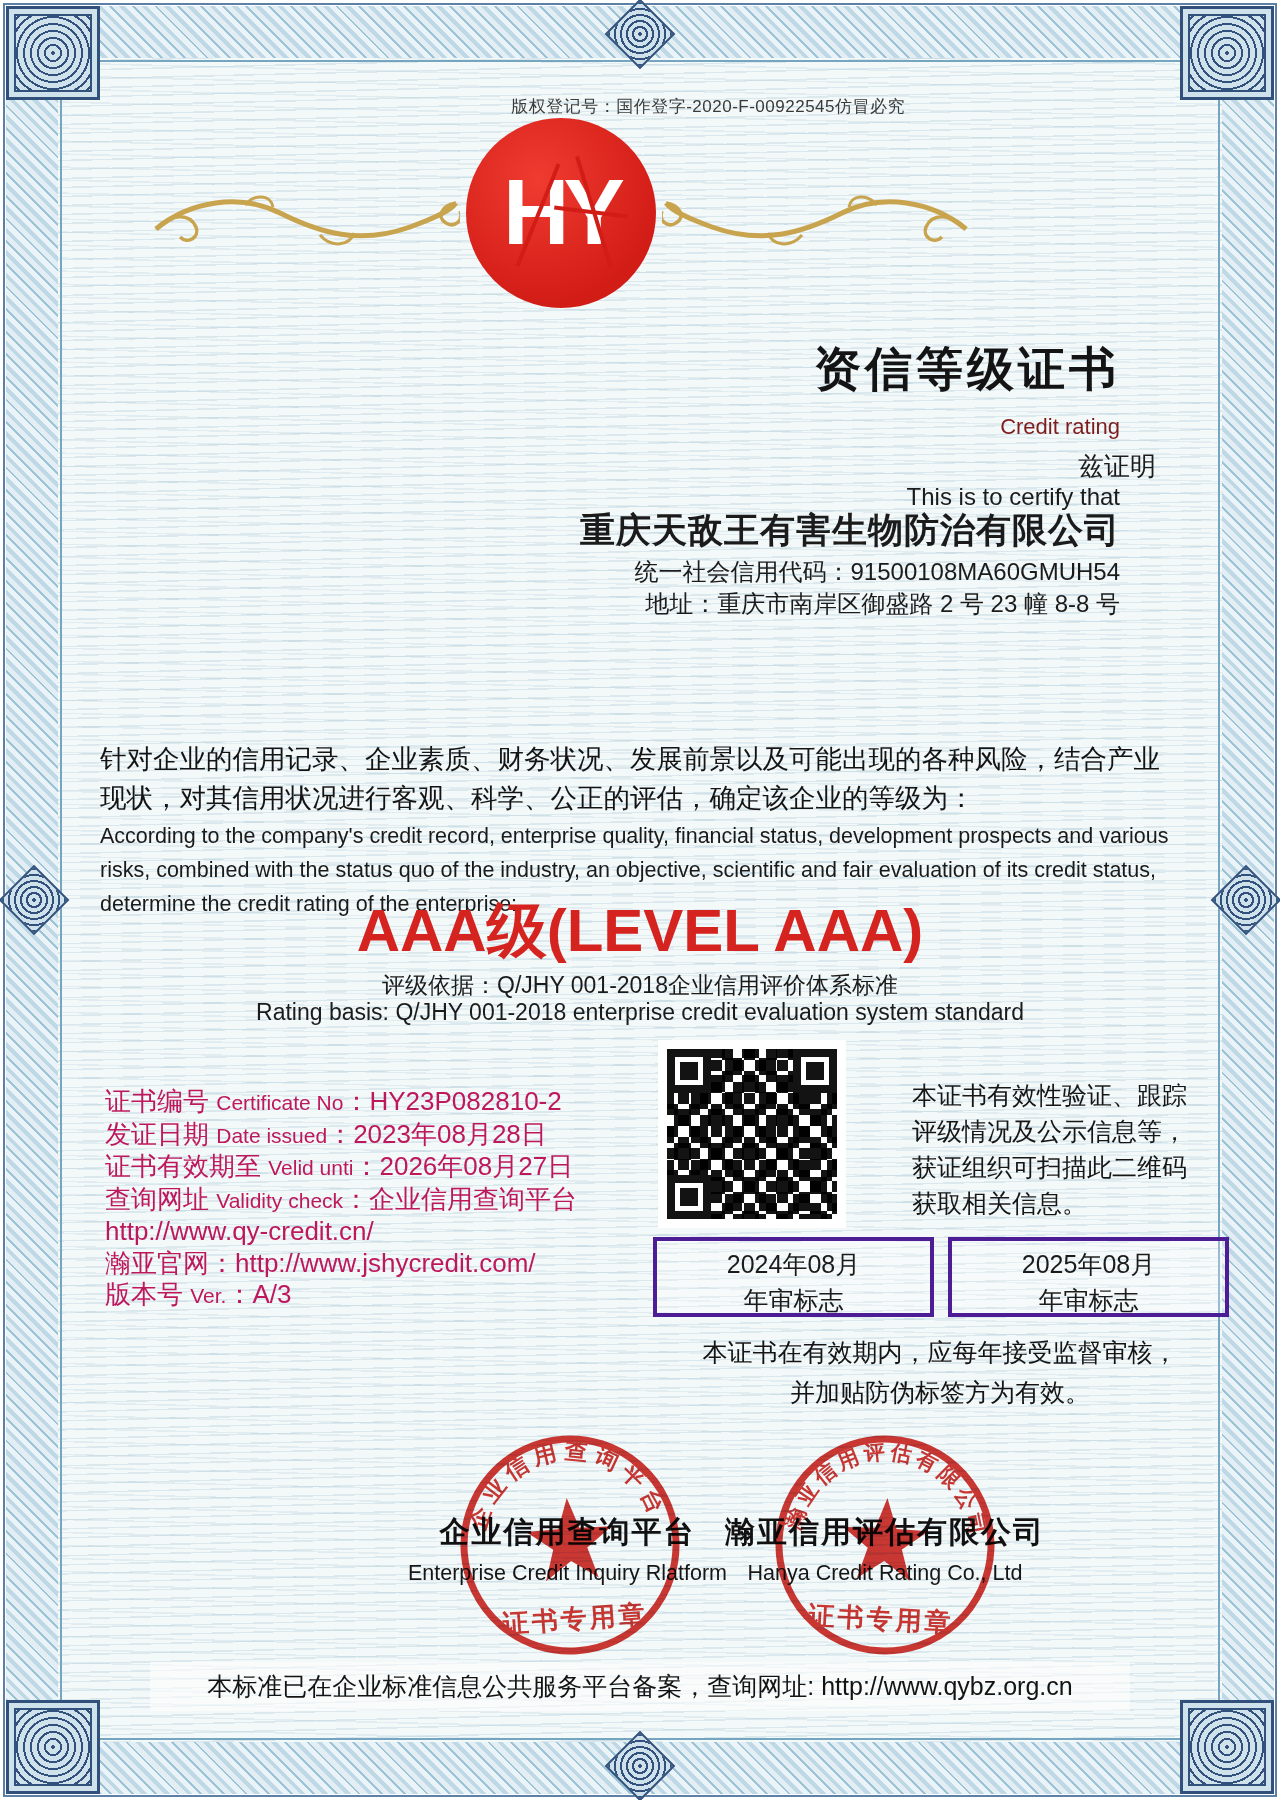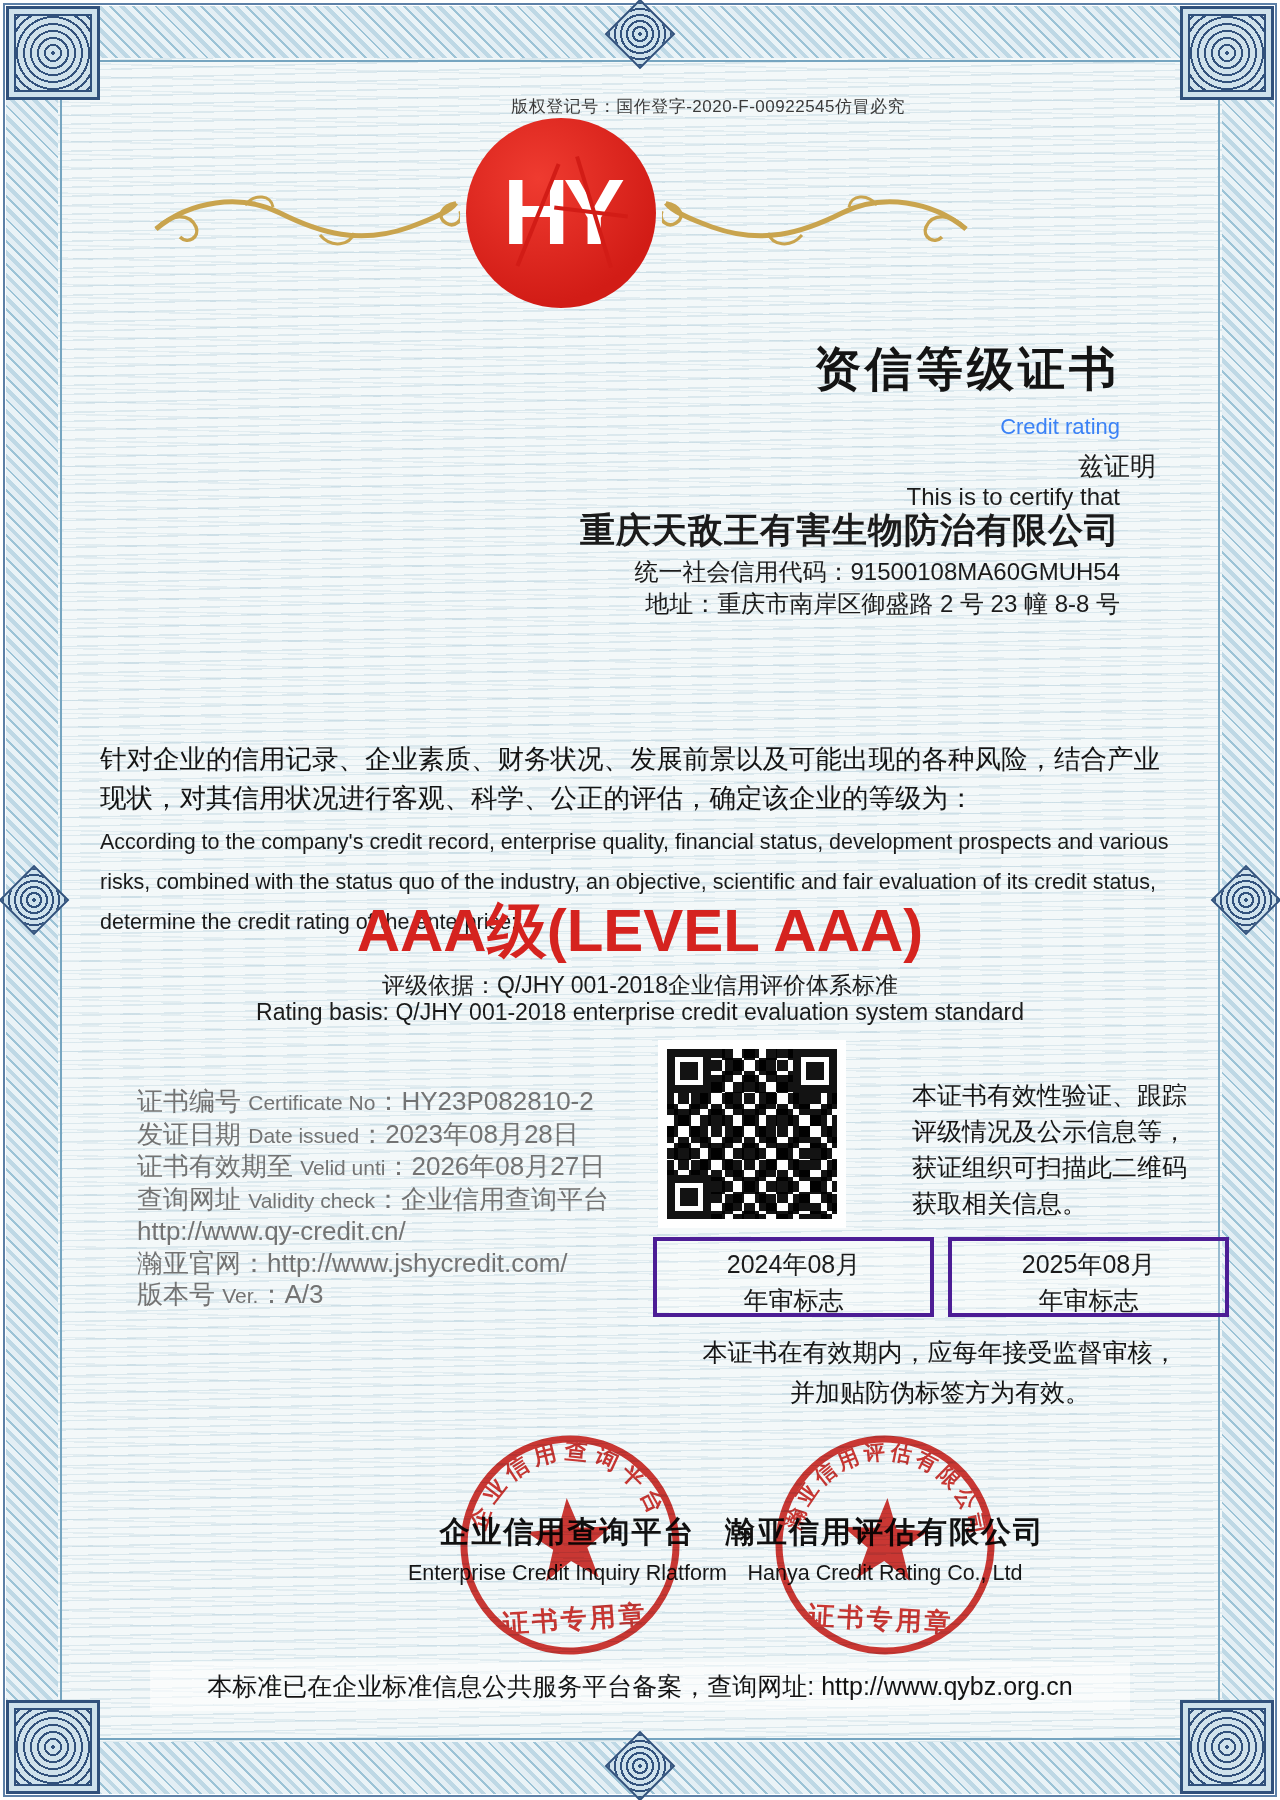--- a/index.html
+++ b/index.html
@@ -35,39 +35,39 @@
   .crack{position:absolute;background:#d21c16;}
   .k1{left:70px;top:42px;width:4px;height:110px;transform:rotate(22deg);}
   .k2{left:126px;top:36px;width:4px;height:116px;transform:rotate(-17deg);}
   .k3{left:88px;top:92px;width:74px;height:4px;transform:rotate(7deg);}
   .flourish{width:310px;height:85px;z-index:2;}
   .fl-left{left:150px;top:183px;}
   .fl-right{left:662px;top:183px;transform:scaleX(-1);}
 
   .ctr{left:0;width:1120px;text-align:right;}
   .title{top:338px;font-size:47px;font-weight:bold;letter-spacing:4px;color:#141414;}
-  .subtitle{top:414px;font-size:22px;color:#3b82f6;}
+  .subtitle{top:414px;font-size:22px;color:#7f1d1d;}
   .certify-cn{top:449px;font-size:26px;margin-left:36px;}
   .certify-en{top:483px;font-size:24px;}
   .company{top:507px;font-size:35px;font-weight:bold;letter-spacing:1px;}
   .code-line{top:556px;font-size:24px;}
   .addr-line{top:588px;font-size:24px;}
 
   
   .statement{left:100px;top:740px;width:1090px;}
   .st-cn{font-size:26.5px;line-height:39px;color:#141414;}
-  .st-en{font-size:21.5px;line-height:32px;color:#1a1a1a;margin-top:8px;}
+  .st-en{font-size:21.5px;line-height:32px;color:#1a1a1a;margin-top:2px;}
 
   
   .level{left:15px;top:891px;width:1250px;text-align:center;font-size:60px;font-weight:bold;color:#d5231f;}
   .basis-cn{left:15px;top:970px;width:1250px;text-align:center;font-size:23px;}
   .basis-en{left:15px;top:999px;width:1250px;text-align:center;font-size:23px;}
 
   
-  .details{left:105px;top:1086px;width:570px;font-size:26px;line-height:31.5px;color:#737373;margin-left:32px;}
+  .details{left:105px;top:1086px;width:570px;font-size:26px;line-height:31.5px;color:#be185d;}
   .lbl-en{font-size:21px;}
 
   
   .qr{left:658px;top:1040px;width:188px;height:188px;background:#fff;padding:9px;box-sizing:border-box;z-index:2;}
   .qr-pattern{position:relative;width:100%;height:100%;
       background:
         repeating-conic-gradient(#131313 0% 25%, #ffffff 0% 50%) 0 0/22px 22px,
         repeating-conic-gradient(#131313 0% 25%, #ffffff 0% 50%) 7px 9px/34px 34px;
       background-blend-mode:multiply;}
   .finder{position:absolute;width:44px;height:44px;border:8px solid #131313;background:#fff;box-sizing:border-box;}

